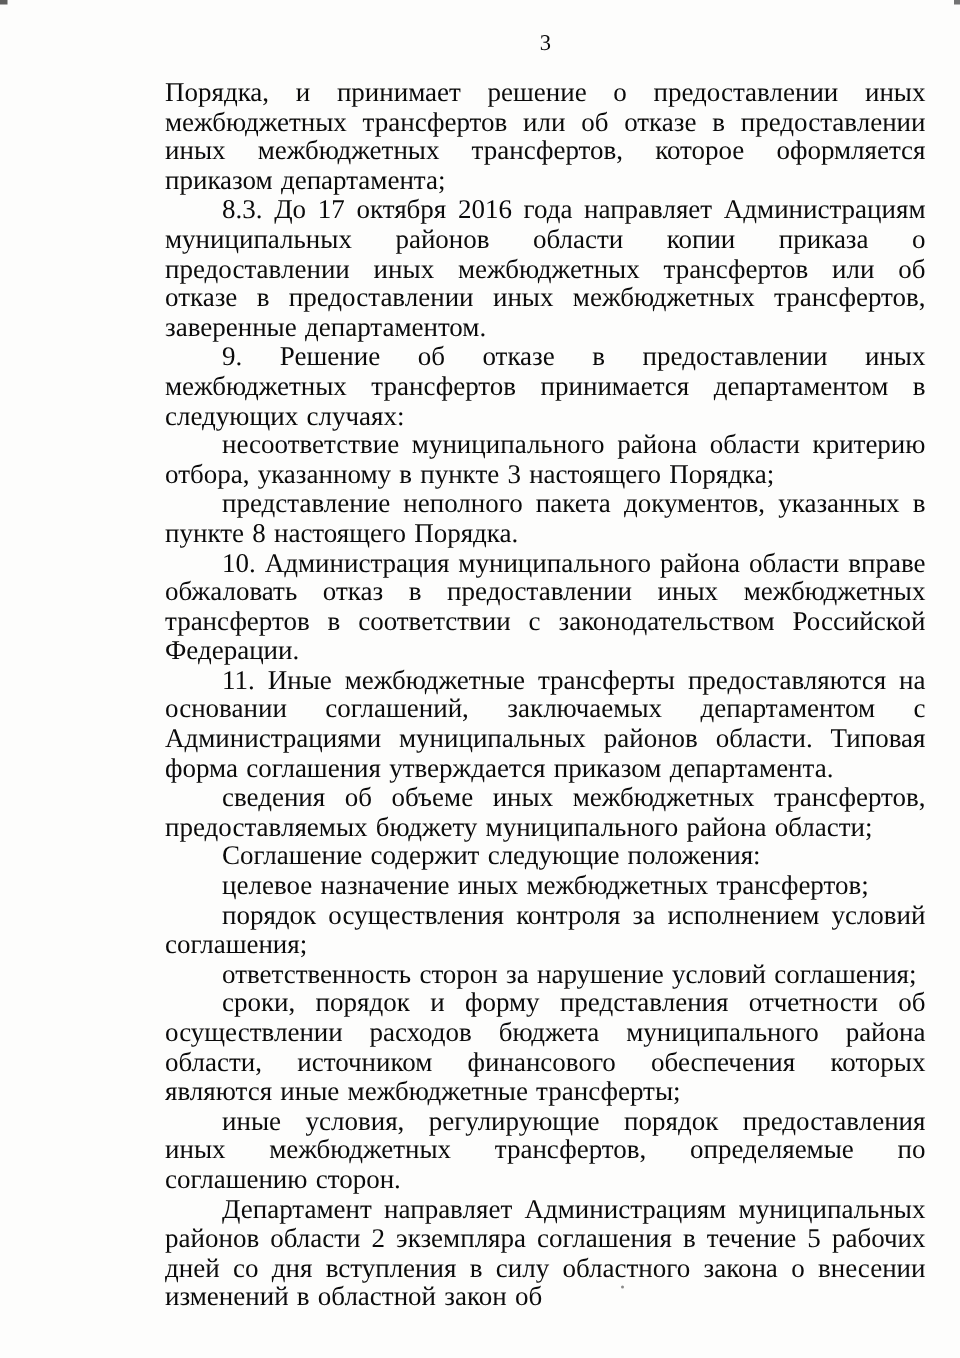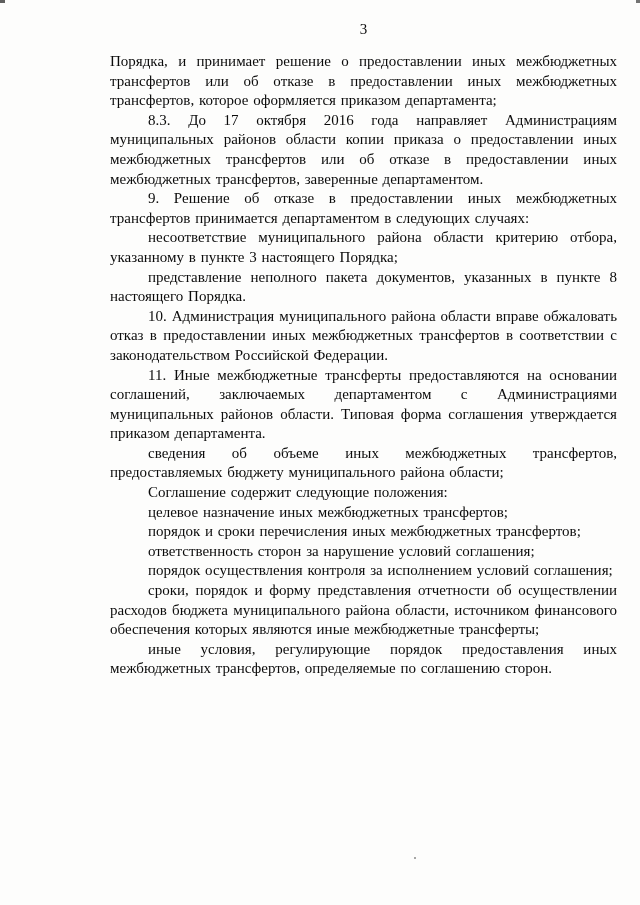--- a/index.html
+++ b/index.html
@@ -24,21 +24,21 @@
     .content {
       position: absolute;
       top: 52px;
       left: 110px;
       width: 507px;
     }
     p.para {
       margin: 0;
       padding: 0;
       text-align: justify;
-      font-size: 15px;
+      font-size: 18px;
       line-height: 19.6px;
       text-indent: 38px;
       word-spacing: 1px;
     }
     p.para.no-indent { text-indent: 0; }
     .artifact { position: absolute; background: #2a2a2a; }
     .artifact-tl { left: 0; top: 0; width: 5px; height: 3px; opacity: .75; }
     .artifact-tr { right: 0; top: 0; width: 4px; height: 3px; opacity: .65; }
     .artifact-dot { left: 414px; top: 857px; width: 2px; height: 2px; border-radius: 50%; opacity: .55; }
   </style>
@@ -51,22 +51,22 @@
   <p class="para no-indent">Порядка, и принимает решение о предоставлении иных межбюджетных трансфертов или об отказе в предоставлении иных межбюджетных трансфертов, которое оформляется приказом департамента;</p>
   <p class="para">8.3. До 17 октября 2016 года направляет Администрациям муниципальных районов области копии приказа о предоставлении иных межбюджетных трансфертов или об отказе в предоставлении иных межбюджетных трансфертов, заверенные департаментом.</p>
   <p class="para">9. Решение об отказе в предоставлении иных межбюджетных трансфертов принимается департаментом в следующих случаях:</p>
   <p class="para">несоответствие муниципального района области критерию отбора, указанному в пункте 3 настоящего Порядка;</p>
   <p class="para">представление неполного пакета документов, указанных в пункте 8 настоящего Порядка.</p>
   <p class="para">10. Администрация муниципального района области вправе обжаловать отказ в предоставлении иных межбюджетных трансфертов в соответствии с законодательством Российской Федерации.</p>
   <p class="para">11. Иные межбюджетные трансферты предоставляются на основании соглашений, заключаемых департаментом с Администрациями муниципальных районов области. Типовая форма соглашения утверждается приказом департамента.</p>
   <p class="para">сведения об объеме иных межбюджетных трансфертов, предоставляемых бюджету муниципального района области;</p>
   <p class="para">Соглашение содержит следующие положения:</p>
   <p class="para">целевое назначение иных межбюджетных трансфертов;</p>
-  <p class="para">порядок и сроки перечисления иных межбюджетных трансфертов;</p>
+  <p class="para">порядок осуществления контроля за исполнением условий соглашения;</p>
   <p class="para">ответственность сторон за нарушение условий соглашения;</p>
-  <p class="para">порядок осуществления контроля за исполнением условий соглашения;</p>
   <p class="para">сроки, порядок и форму представления отчетности об осуществлении расходов бюджета муниципального района области, источником финансового обеспечения которых являются иные межбюджетные трансферты;</p>
   <p class="para">иные условия, регулирующие порядок предоставления иных межбюджетных трансфертов, определяемые по соглашению сторон.</p>
+  <p class="para">Департамент направляет Администрациям муниципальных районов области 2 экземпляра соглашения в течение 5 рабочих дней со дня вступления в силу областного закона о внесении изменений в областной закон об</p>
 </div>
 
 <div class="artifact artifact-tl"></div>
 <div class="artifact artifact-tr"></div>
 <div class="artifact artifact-dot"></div>
 
 </body></html>

